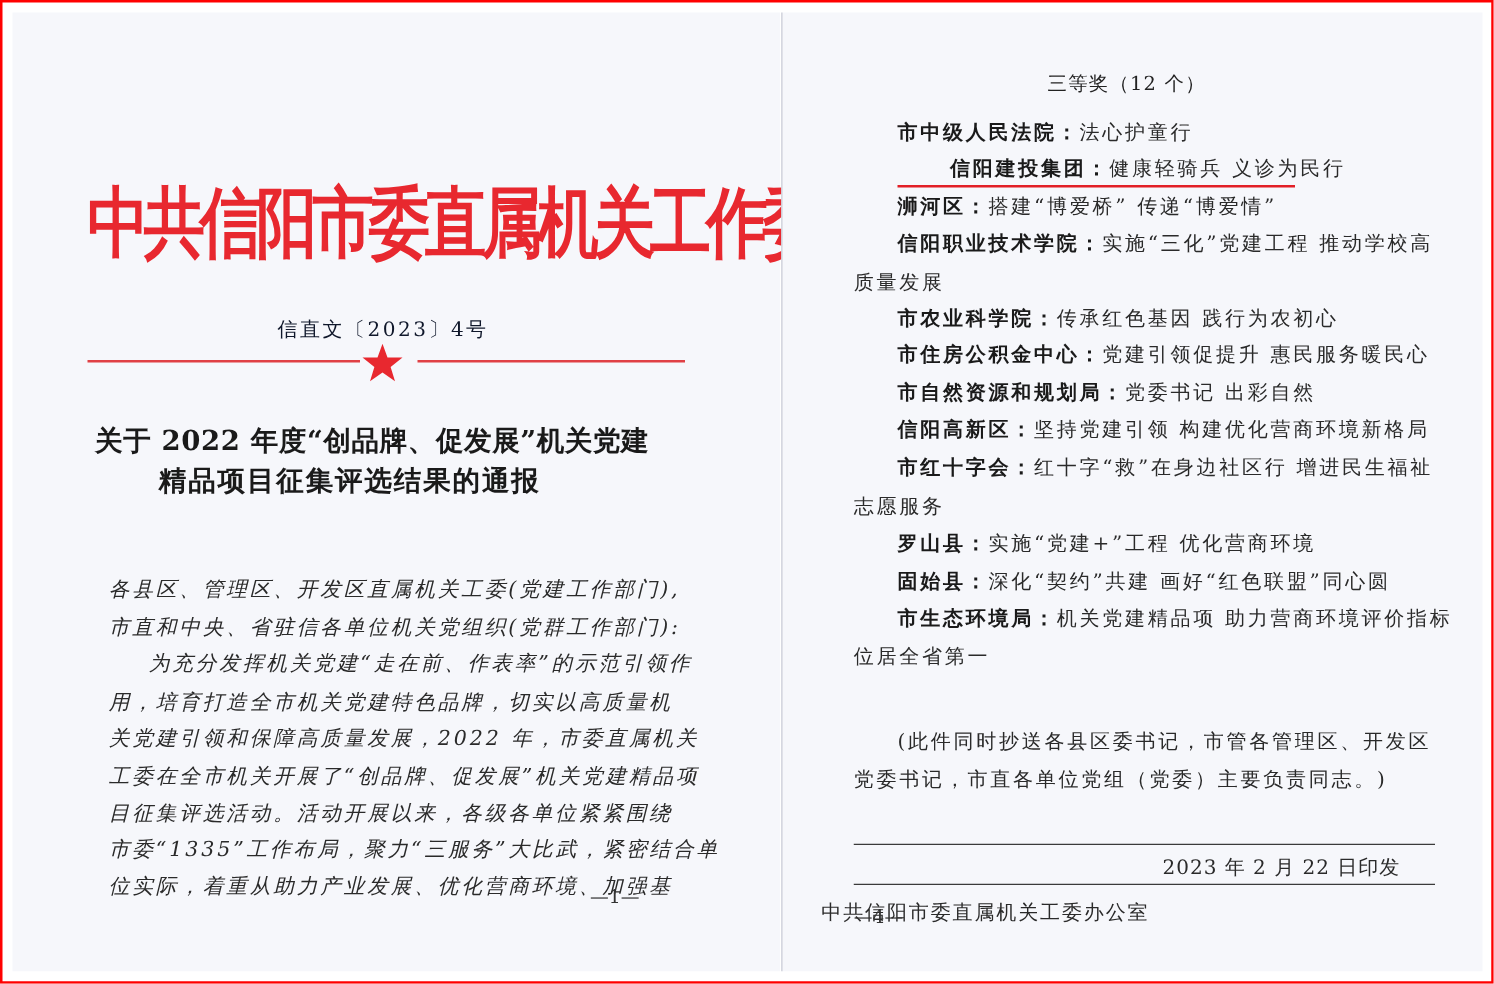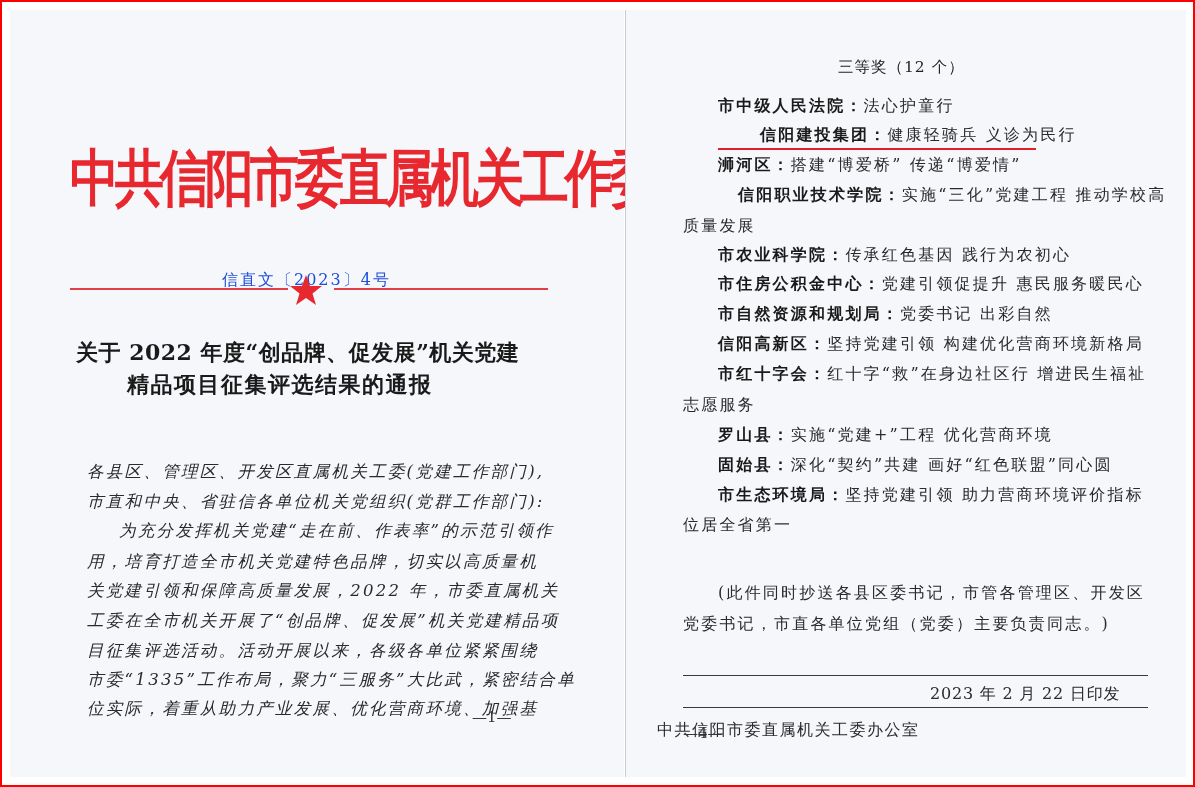--- a/index.html
+++ b/index.html
@@ -6,21 +6,21 @@
   body{width:1195px;height:787px;background:#ffffff;position:relative;overflow:hidden;
        font-family:"DejaVu Serif","Liberation Serif",serif;color:#222;}
   .frame{position:absolute;left:0;top:0;width:1195px;height:787px;box-sizing:border-box;border:2px solid #ff0000;}
   .page{position:absolute;background:#f6f7fb;}
   .page.left{left:10px;top:10px;width:614px;height:767px;}
   .page.right{left:625px;top:10px;width:560px;height:767px;border-left:1px solid #c9ccd6;}
   .abs{position:absolute;white-space:nowrap;}
   .masthead{left:70px;top:138px;width:460px;font-size:49px;font-weight:bold;color:#e8282f;
             letter-spacing:-4px;transform:scaleY(1.25);transform-origin:left top;
             font-family:"Liberation Serif","DejaVu Serif",serif;}
-  .docno{left:222px;top:270px;font-size:16px;letter-spacing:2px;color:#1d4ed8;}
+  .docno{left:222px;top:254px;font-size:16px;letter-spacing:2px;color:#0f172a;}
   .rule-red{position:absolute;height:2px;background:#e04045;}
   .star{position:absolute;left:289px;top:273px;width:34px;height:34px;}
   .title1{left:76px;top:338px;font-size:22px;font-weight:bold;color:#1a1a1a;letter-spacing:0.5px;}
   .title2{left:127px;top:370px;font-size:22px;font-weight:bold;color:#1a1a1a;letter-spacing:1.5px;}
   .body-line{font-size:16.5px;color:#2a2a2a;letter-spacing:2.3px;font-style:italic;}
   .pgnum{font-size:15px;color:#333;}
   .award-title{left:838px;top:57px;font-size:15.5px;color:#222;letter-spacing:1px;}
   .entry{font-size:16px;color:#2a2a2a;letter-spacing:2.2px;}
   .entry b{font-weight:bold;color:#1a1a1a;}
   .underline-red{position:absolute;left:718px;top:148px;width:318px;height:2px;background:#e21f26;}
@@ -62,39 +62,39 @@
 
 <div class="abs award-title">三等奖（12 个）</div>
 
 <div class="abs entry" style="left:718px;top:96px;"><b>市中级人民法院：</b><span>法心护童行</span></div>
 
 <div class="abs entry" style="left:718px;top:125px;margin-left:42px;"><b>信阳建投集团：</b><span>健康轻骑兵 义诊为民行</span></div>
 <div class="underline-red"></div>
 
 <div class="abs entry" style="left:718px;top:155px;"><b>浉河区：</b><span>搭建“博爱桥”  传递“博爱情”</span></div>
 
-<div class="abs entry" style="left:718px;top:185px;margin-left:20px;"><b>信阳职业技术学院：</b><span>实施“三化”党建工程  推动学校高</span></div>
+<div class="abs entry" style="left:718px;top:185px;"><b>信阳职业技术学院：</b><span>实施“三化”党建工程  推动学校高</span></div>
 <div class="abs entry" style="left:683px;top:216px;">质量发展</div>
 
 <div class="abs entry" style="left:718px;top:245px;"><b>市农业科学院：</b><span>传承红色基因  践行为农初心</span></div>
 
 <div class="abs entry" style="left:718px;top:274px;"><b>市住房公积金中心：</b><span>党建引领促提升  惠民服务暖民心</span></div>
 
 <div class="abs entry" style="left:718px;top:304px;"><b>市自然资源和规划局：</b><span>党委书记  出彩自然</span></div>
 
 <div class="abs entry" style="left:718px;top:334px;"><b>信阳高新区：</b><span>坚持党建引领  构建优化营商环境新格局</span></div>
 
 <div class="abs entry" style="left:718px;top:364px;"><b>市红十字会：</b><span>红十字“救”在身边社区行  增进民生福祉</span></div>
 <div class="abs entry" style="left:683px;top:395px;">志愿服务</div>
 
 <div class="abs entry" style="left:718px;top:425px;"><b>罗山县：</b><span>实施“党建+”工程  优化营商环境</span></div>
 
 <div class="abs entry" style="left:718px;top:455px;"><b>固始县：</b><span>深化“契约”共建  画好“红色联盟”同心圆</span></div>
 
-<div class="abs entry" style="left:718px;top:485px;"><b>市生态环境局：</b><span>坚持党建引领  助力营商环境评价指标</span></div>
+<div class="abs entry" style="left:718px;top:485px;"><b>市生态环境局：</b><span>机关党建精品项  助力营商环境评价指标</span></div>
 <div class="abs entry" style="left:683px;top:515px;">位居全省第一</div>
 
 <div class="abs entry" style="left:718px;top:583px;">(此件同时抄送各县区委书记，市管各管理区、开发区</div>
 <div class="abs entry" style="left:683px;top:614px;">党委书记，市直各单位党组（党委）主要负责同志。)</div>
 
 <div class="rule-dark" style="top:675px;"></div>
 <div class="abs entry" style="left:657px;top:684px;letter-spacing:1.5px;margin-top:36px;">中共信阳市委直属机关工委办公室</div>
 <div class="abs entry" style="left:930px;top:684px;letter-spacing:0.8px;">2023 年 2 月 22 日印发</div>
 <div class="rule-dark" style="top:707px;"></div>
 

